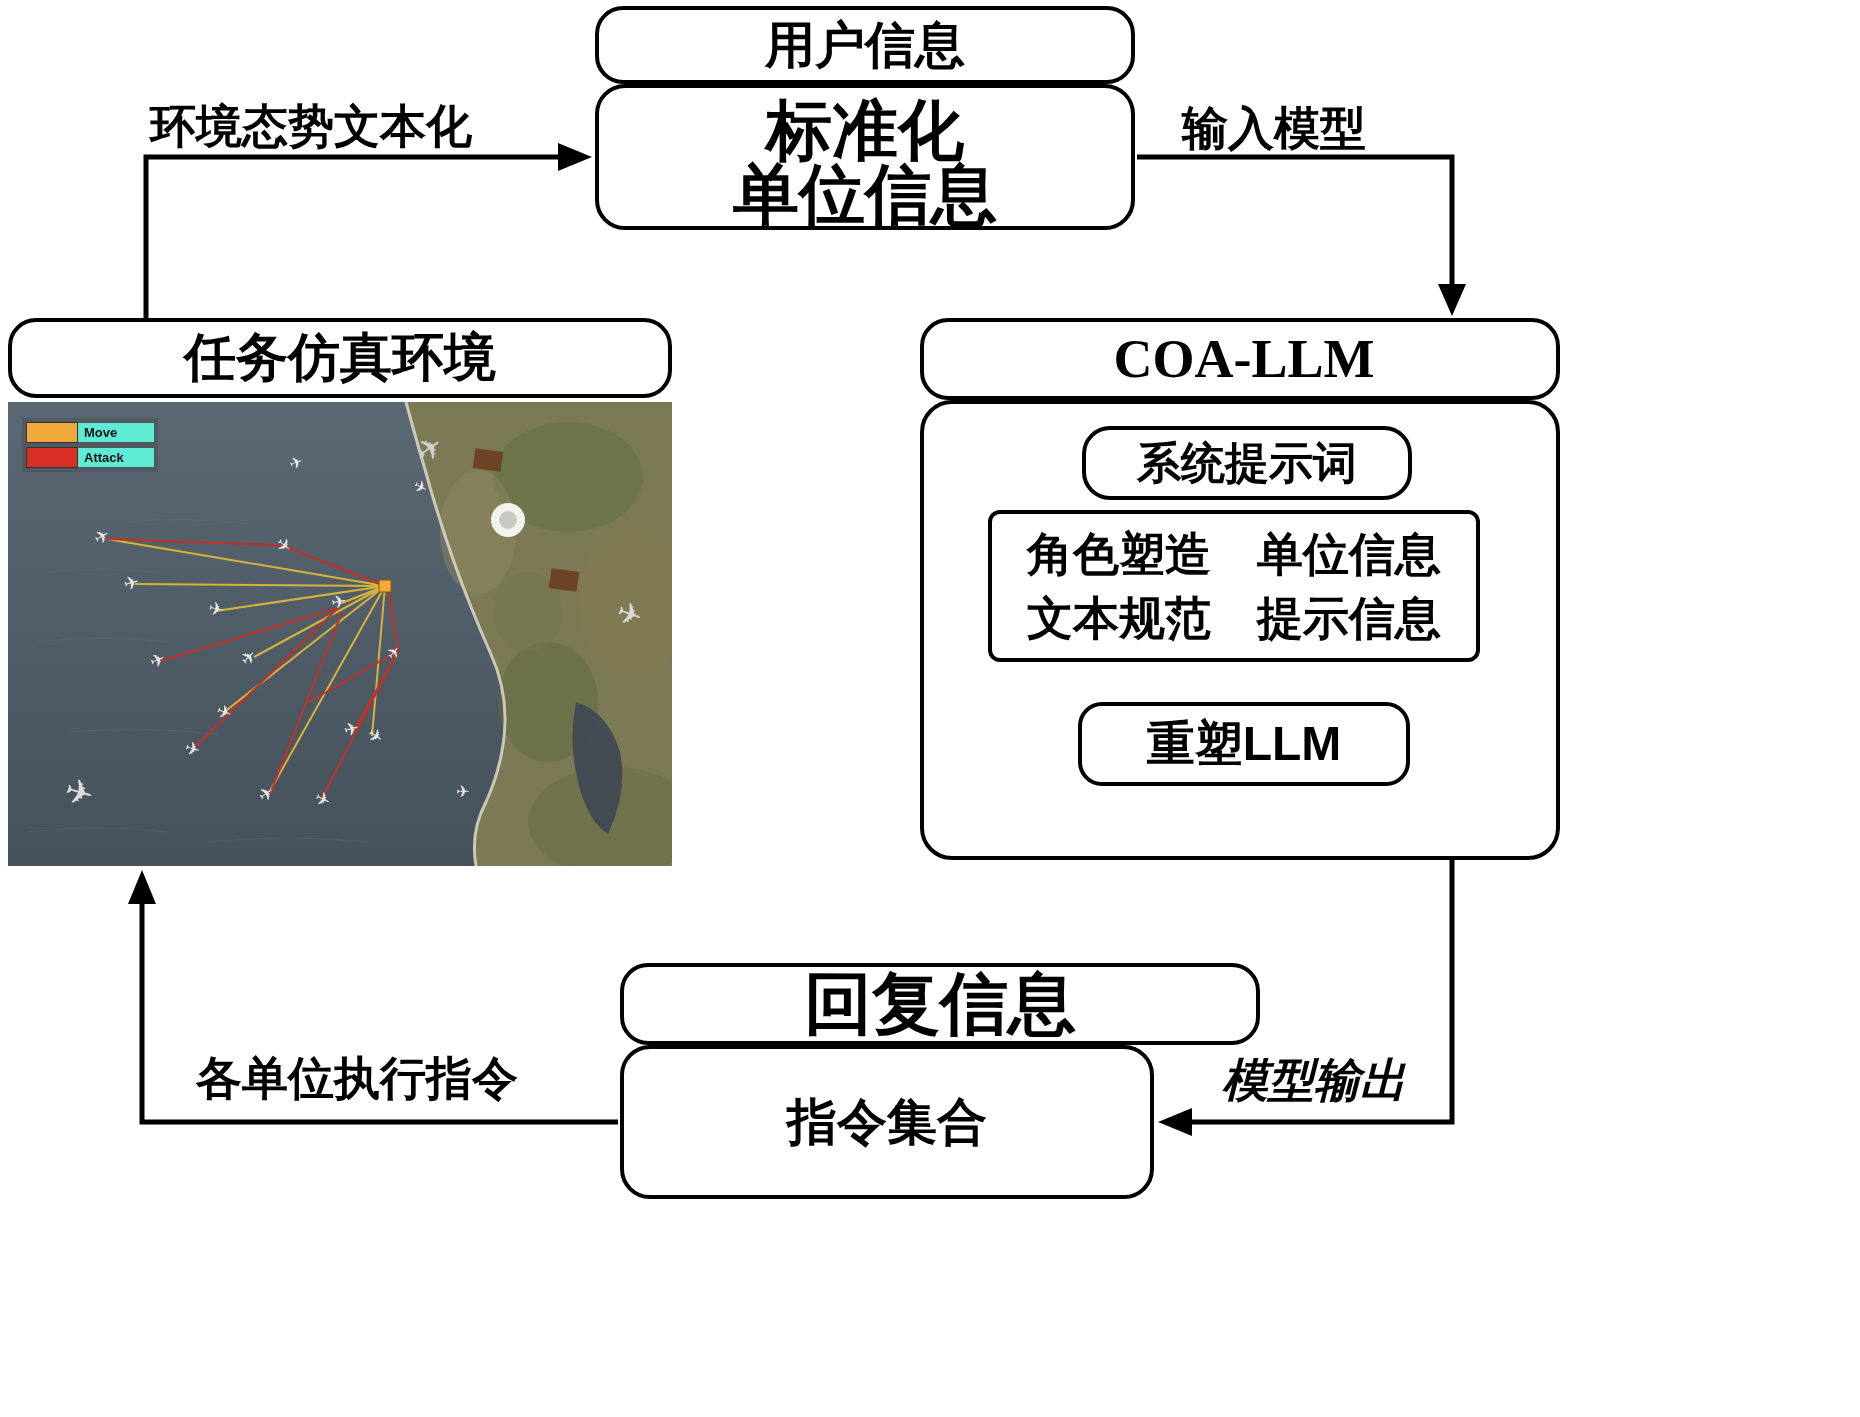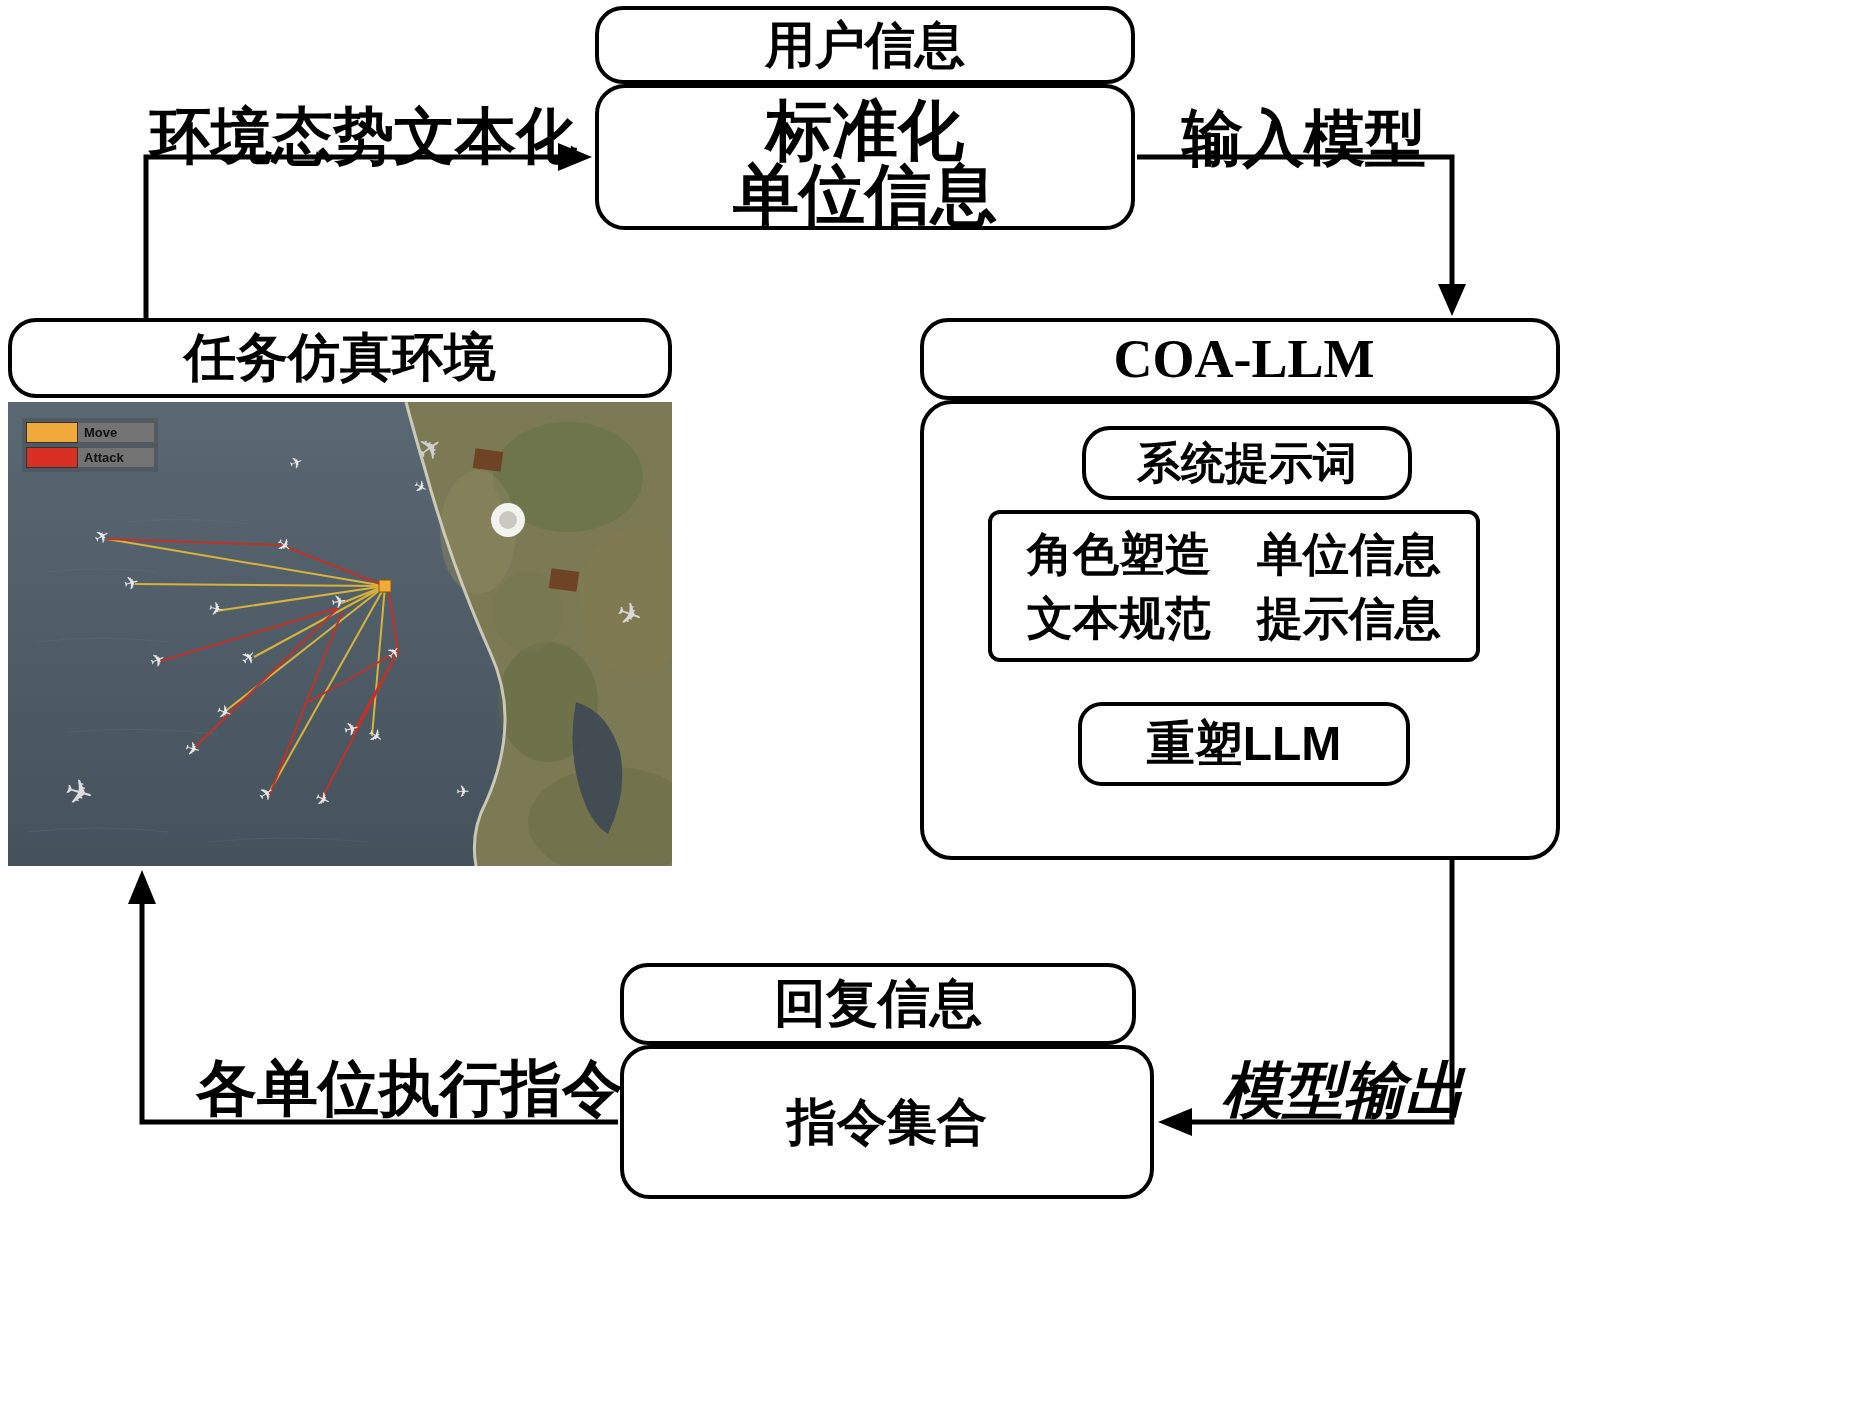--- a/index.html
+++ b/index.html
@@ -22,38 +22,38 @@
     justify-content:center;
     text-align:center;
     font-weight:bold;
     color:#000;
     z-index:2;
   }
   .edge-label{
     position:absolute;
     font-weight:bold;
     color:#000;
-    font-size:61px;
+    font-size:46px;
     white-space:nowrap;
     z-index:3;
   }
   #connectors{
     position:absolute;left:0;top:0;width:1860px;height:1417px;
     z-index:1;
   }
   
   #user-info{left:595px;top:6px;width:540px;height:78px;font-size:50px;}
   #standardized{left:595px;top:84px;width:540px;height:146px;font-size:66px;line-height:64px;border-radius:30px;justify-content:flex-end;}
   #sim-title{left:8px;top:318px;width:664px;height:80px;font-size:52px;}
   #coa-title{left:920px;top:318px;width:640px;height:82px;font-size:54px;font-family:"Liberation Serif","DejaVu Serif",serif;padding-left:8px;}
   #coa-body{left:920px;top:400px;width:640px;height:460px;border-radius:32px;}
   #system-prompt{left:1082px;top:426px;width:330px;height:74px;font-size:44px;border-width:4px;border-radius:28px;z-index:4;}
   #prompt-detail{left:988px;top:510px;width:492px;height:152px;font-size:46px;line-height:64px;border-radius:12px;z-index:4;}
   #reshaped-llm{left:1078px;top:702px;width:332px;height:84px;font-size:48px;border-radius:24px;z-index:4;}
-  #reply-info{left:620px;top:963px;width:516px;height:82px;font-size:52px;}
+  #reply-info{left:620px;top:963px;width:640px;height:82px;font-size:68px;}
   #instruction-set{left:620px;top:1045px;width:534px;height:154px;font-size:50px;border-radius:30px;}
   
   #env-label{left:150px;top:96px;}
   #input-model-label{left:1182px;top:98px;}
   #model-output-label{left:1222px;top:1050px;font-style:italic;}
   #units-execute-label{left:196px;top:1048px;}
   
   #sim-map{
     position:absolute;left:8px;top:402px;width:664px;height:464px;
     z-index:2;overflow:hidden;background:#4e5c69;
@@ -61,21 +61,21 @@
   #sim-map svg{display:block;width:100%;height:100%;}
   .legend{
     position:absolute;left:14px;top:16px;z-index:5;
     display:flex;flex-direction:column;gap:4px;
     background:rgba(70,70,70,0.35);padding:4px;
   }
   .legend-row{display:flex;align-items:center;}
   .swatch{width:50px;height:19px;display:inline-block;border:1px solid #333;}
   .legend-label{
     display:inline-block;min-width:64px;height:19px;line-height:19px;
-    background:#737373;color:#111;font-size:13px;font-weight:bold;
+    background:#5eead4;color:#111;font-size:13px;font-weight:bold;
     padding:0 6px;
   }
 </style>
 </head>
 <body>
 
 <div id="canvas">
 
   <svg id="connectors" viewBox="0 0 1860 1417" xmlns="http://www.w3.org/2000/svg">
     <g stroke="#000" stroke-width="5" fill="none">

